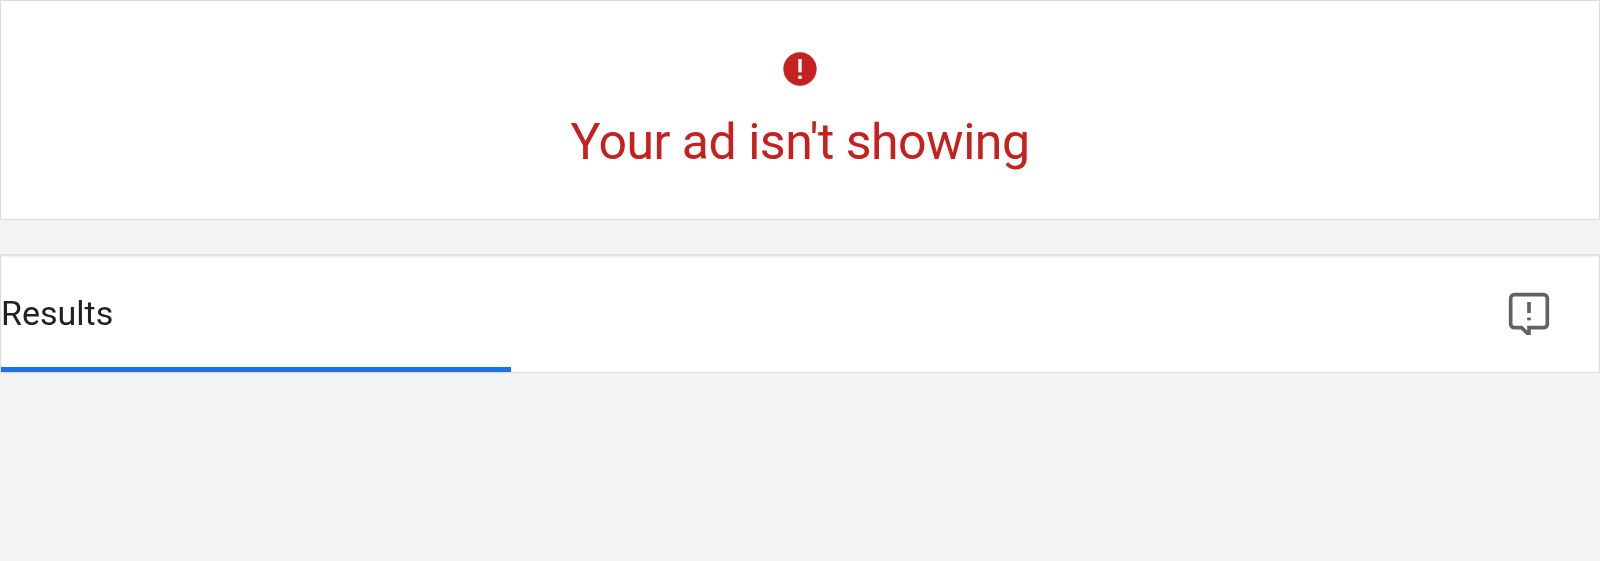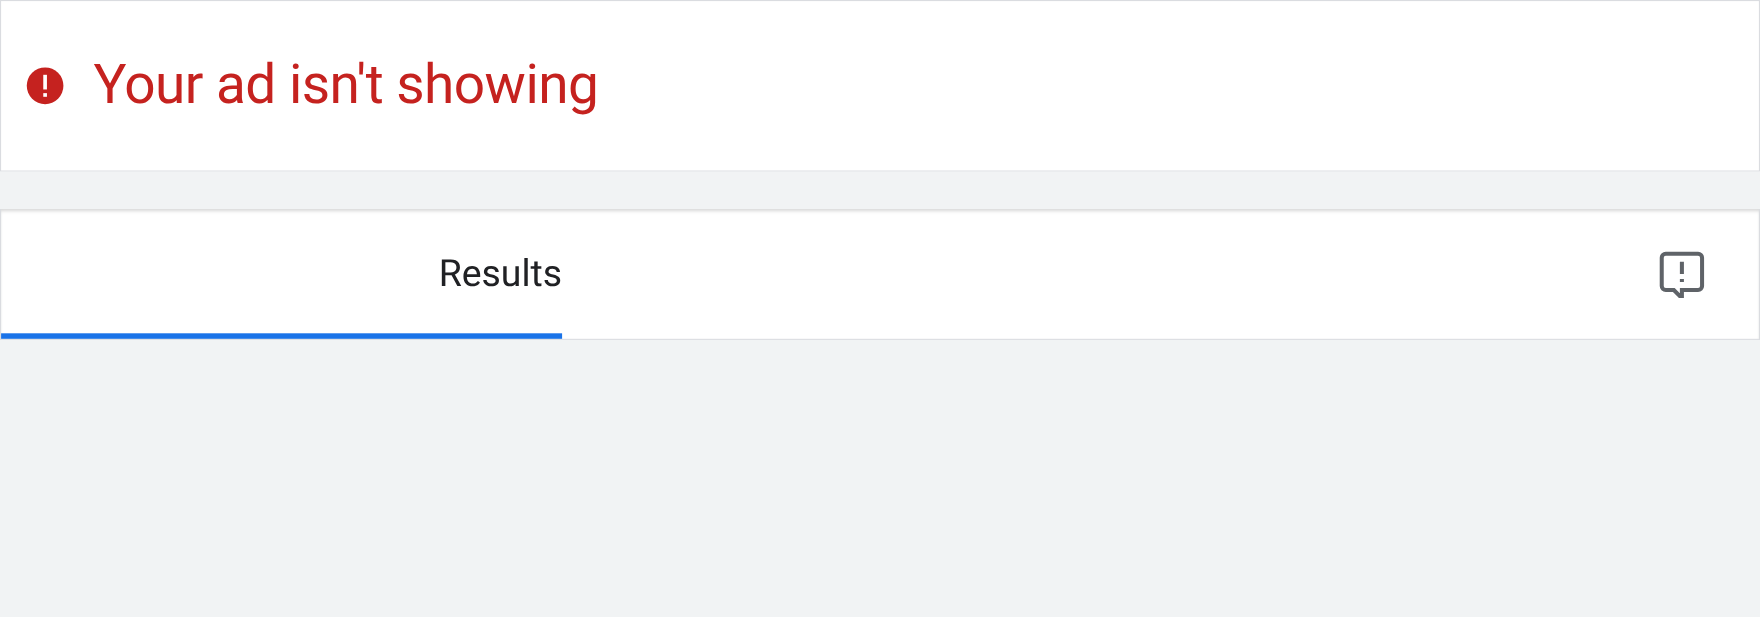--- a/index.html
+++ b/index.html
@@ -13,20 +13,21 @@
       width: 1600px;
       height: 561px;
     }
     .banner {
       background: #ffffff;
       border: 1px solid #dadce0;
       padding: 48px 20px 48px 20px;
       display: flex;
       align-items: center;
       gap: 24px;
+      flex-direction: column;
     }
     .error-icon {
       width: 40px;
       height: 40px;
       flex-shrink: 0;
     }
     .error-icon svg {
       width: 100%;
       height: 100%;
       display: block;
@@ -50,21 +51,21 @@
     .tabbar {
       display: flex;
       align-items: stretch;
       position: relative;
       height: 118px;
     }
     .tab {
       flex: 0 0 510px;
       display: flex;
       align-items: center;
-      justify-content: flex-end;
+      justify-content: flex-start;
       font-size: 34px;
       color: #5f6368;
       cursor: pointer;
       position: relative;
       font-weight: 400;
     }
     .tab.active {
       color: #202124;
     }
     .tab.active::after {

